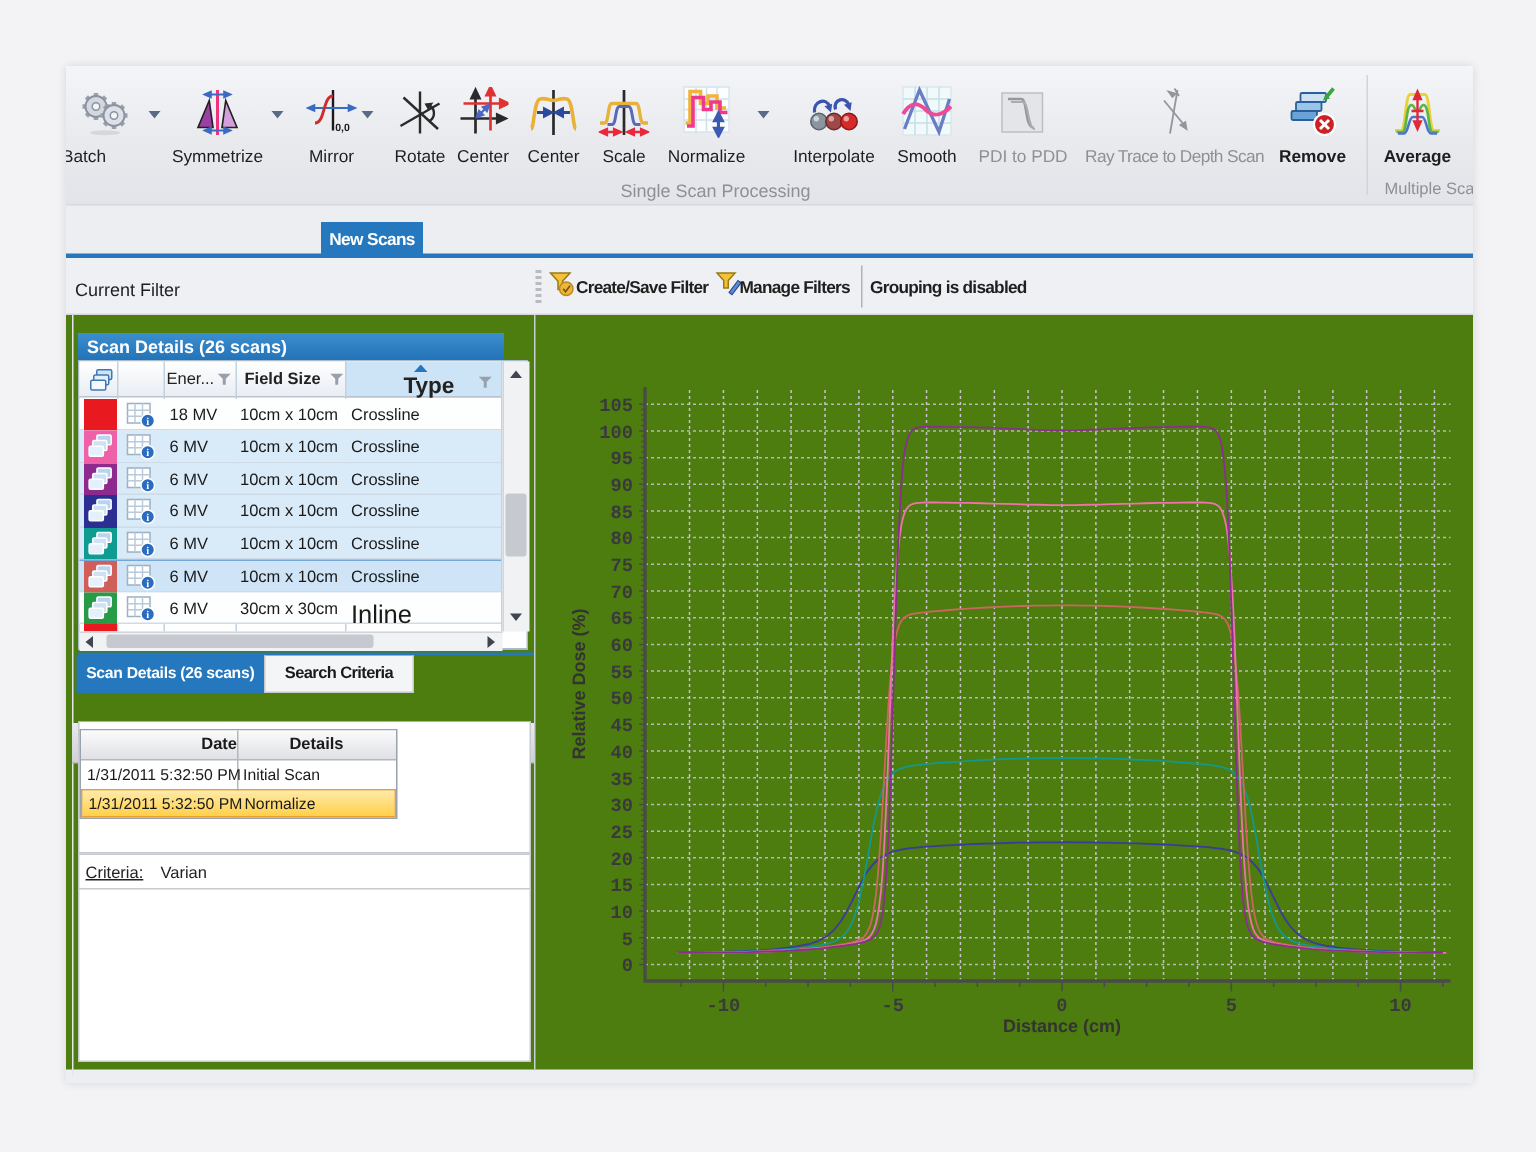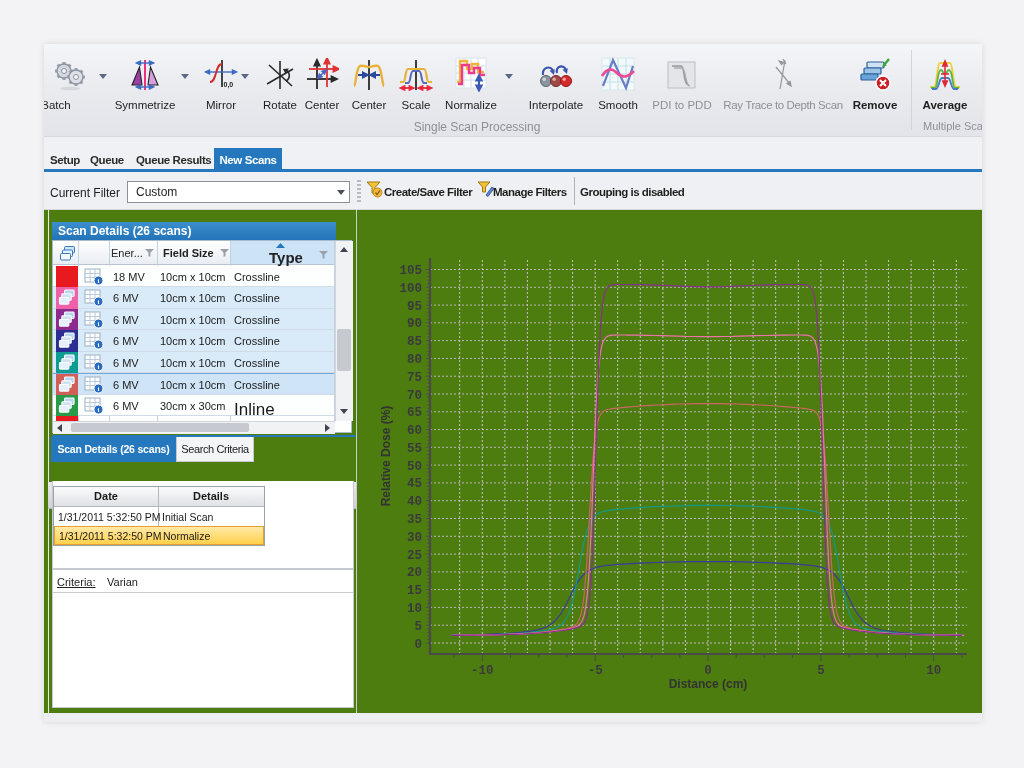--- a/index.html
+++ b/index.html
@@ -224,33 +224,24 @@
           <polygon points="18,4 15.8,9 20.2,9"></polygon>
           <polygon points="18,29 15.8,24 20.2,24"></polygon>
           <line x1="14" y1="17" x2="22" y2="17"></line>
         </g>
 </svg>
 <div class="lb" style="left:901px;top:55px;font-weight:bold">Average</div>
 <div class="abs" style="left:867px;top:6px;width:1px;height:80px;background:#d2d4da"></div>
 <div class="glb" style="left:433px;top:76px">Single Scan Processing</div>
 <div class="abs" style="left:879px;top:76px;font-size:11px;color:#8e9094;white-space:nowrap">Multiple Scan Pro</div>
 </div>
-<div id="tabbar">
-<div class="tab" style="left:6px">Setup</div>
-<div class="tab" style="left:46px">Queue</div>
-<div class="tab" style="left:92px">Queue Results</div>
-</div>
 <div id="tabsel">New Scans</div>
 <div id="tabline"></div>
 <div id="filterbar">
  <div class="abs" style="left:6px;top:14px;font-size:12px;color:#1e1e1e">Current Filter</div>
- <div class="abs" style="left:83px;top:9px;width:223px;height:22px;background:#fff;border:1px solid #8a9097">
-   <div class="abs" style="left:8px;top:3px;font-size:12px;color:#1e1e1e">Custom</div>
-   <div class="tri-d abs" style="left:209px;top:8px;border-top-color:#4a5058"></div>
- </div>
  <div class="abs" style="left:313px;top:8px;width:4px;height:24px;background:repeating-linear-gradient(#b8bcc2 0 2px,transparent 2px 4px)"></div>
  <svg class="abs" style="left:322px;top:9px" width="17" height="18" viewBox="0 0 17 18">
   <polygon points="1,1 14,1 9,6.5 9,12 6,12 6,6.5" fill="#f4c23a" stroke="#9a7a14" stroke-width="1"></polygon>
   <circle cx="11.5" cy="11.5" r="4.5" fill="#f0b63a" stroke="#b98a20"></circle>
         <path d="M9.5,11.5 L11,13.5 L14,9.5" stroke="#7a5a10" stroke-width="1.2" fill="none"></path>
  </svg>
  <div class="abs" style="left:340px;top:14px;font-size:11.5px;font-weight:bold;color:#1f1f1f;letter-spacing:-.5px">Create/Save Filter</div>
  <svg class="abs" style="left:433px;top:9px" width="18" height="18" viewBox="0 0 18 18">
   <polygon points="1,1 13,1 8.5,6 8.5,11 5.5,11 5.5,6" fill="#f4c23a" stroke="#9a7a14" stroke-width="1"></polygon>
   <path d="M9,14 L15,6 L17,7.5 L11,15.5 Z" fill="#5a8ad8" stroke="#2a4a88" stroke-width=".8"></path>
@@ -459,28 +450,28 @@
  <div class="abs" style="left:284px;top:88px;width:14px;height:42px;background:#c6cad0;border-radius:2px"></div>
 
  <div class="abs" style="left:0;top:180px;width:282px;height:13px;background:#f1f2f4;border-top:1px solid #d2d6da"></div>
  <div class="tri-l abs" style="left:4px;top:183px"></div>
  <div class="tri-r abs" style="left:272px;top:183px"></div>
  <div class="abs" style="left:18px;top:182px;width:178px;height:9px;background:#c6cad0;border-radius:2px"></div>
 </div>
 
 <div class="abs" style="left:8px;top:225px;width:304px;height:2px;background:#2578be"></div>
 <div class="abs" style="left:7px;top:227px;width:125px;height:25px;background:#2578be;color:#fff;font-size:10.5px;font-weight:bold;letter-spacing:-.2px;text-align:center;line-height:25px">Scan Details (26 scans)</div>
-<div class="abs" style="left:132px;top:227px;width:78px;height:25px;background:#f4f5f7;border:1px solid #c6cad0;border-top:none;color:#1a1a1a;font-size:11px;font-weight:normal;letter-spacing:-.4px;text-align:center;line-height:24px">Search Criteria</div>
+<div class="abs" style="left:132px;top:227px;width:100px;height:25px;background:#f4f5f7;border:1px solid #c6cad0;border-top:none;color:#1a1a1a;font-size:11px;font-weight:bold;letter-spacing:-.4px;text-align:center;line-height:24px">Search Criteria</div>
 <div class="abs" style="left:4px;top:272px;width:308px;height:27px;background:linear-gradient(#e9eaec,#cfd1d5);border-bottom:1px solid #b8babf;font-size:11px;color:#3a3a40;padding-left:5px;line-height:15px">Analysis</div>
 <div class="abs" style="left:8px;top:271px;width:302px;height:88px;background:#fff;border:1px solid #c6cad0;border-top:none"></div>
 <div class="abs" style="left:8px;top:359px;width:302px;height:139px;background:#fff;border:1px solid #c6cad0"></div>
 
 <div class="abs" style="left:9px;top:276px;width:212px;height:60px;border:1px solid #9aa2ac">
  <div class="abs" style="left:0;top:0;width:210px;height:20px;background:linear-gradient(#fbfbfc,#dfe1e5);border-bottom:1px solid #b2b8c0">
-  <div class="abs" style="left:0;top:3px;width:104px;text-align:center;font-size:11px;font-weight:bold;color:#1a1a1a">Date</div>
+  <div class="abs" style="left:0;top:3px;width:104px;text-align:right;font-size:11px;font-weight:bold;color:#1a1a1a">Date</div>
   <div class="abs" style="left:104px;top:3px;width:106px;text-align:center;font-size:11px;font-weight:bold;color:#1a1a1a">Details</div>
  </div>
  <div class="abs" style="left:104px;top:0;width:1px;height:58px;background:#b2b8c0"></div>
  <div class="abs" style="left:4px;top:24px;font-size:10.5px;color:#1a1a1a">1/31/2011 5:32:50 PM</div>
  <div class="abs" style="left:108px;top:24px;font-size:10.5px;color:#1a1a1a">Initial Scan</div>
  <div class="abs" style="left:0;top:39px;width:210px;height:19px;background:linear-gradient(#ffeaa8,#ffd04a);border:1px solid #e8a030">
   <div class="abs" style="left:4px;top:3px;font-size:10.5px;color:#1a1a1a">1/31/2011 5:32:50 PM</div>
   <div class="abs" style="left:108px;top:3px;font-size:10.5px;color:#1a1a1a">Normalize</div>
  </div>
 </div>

